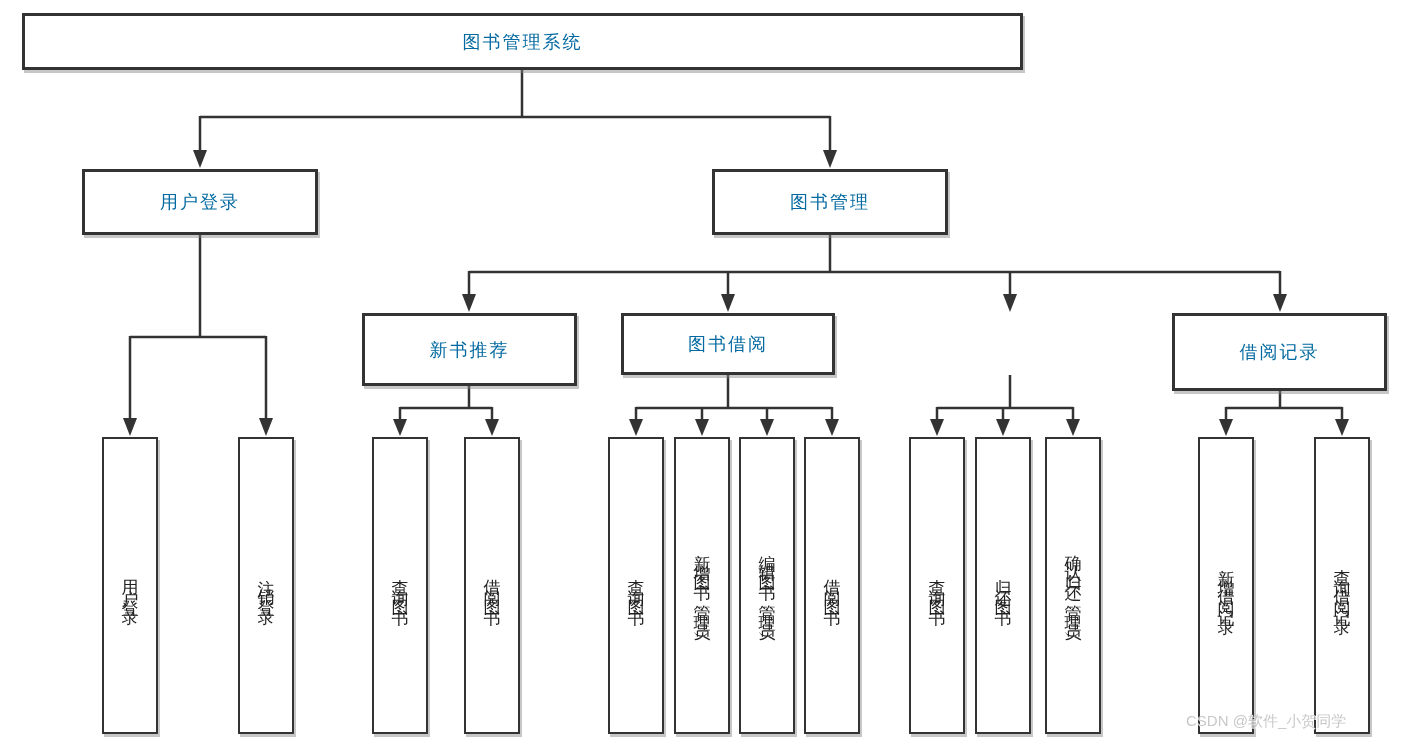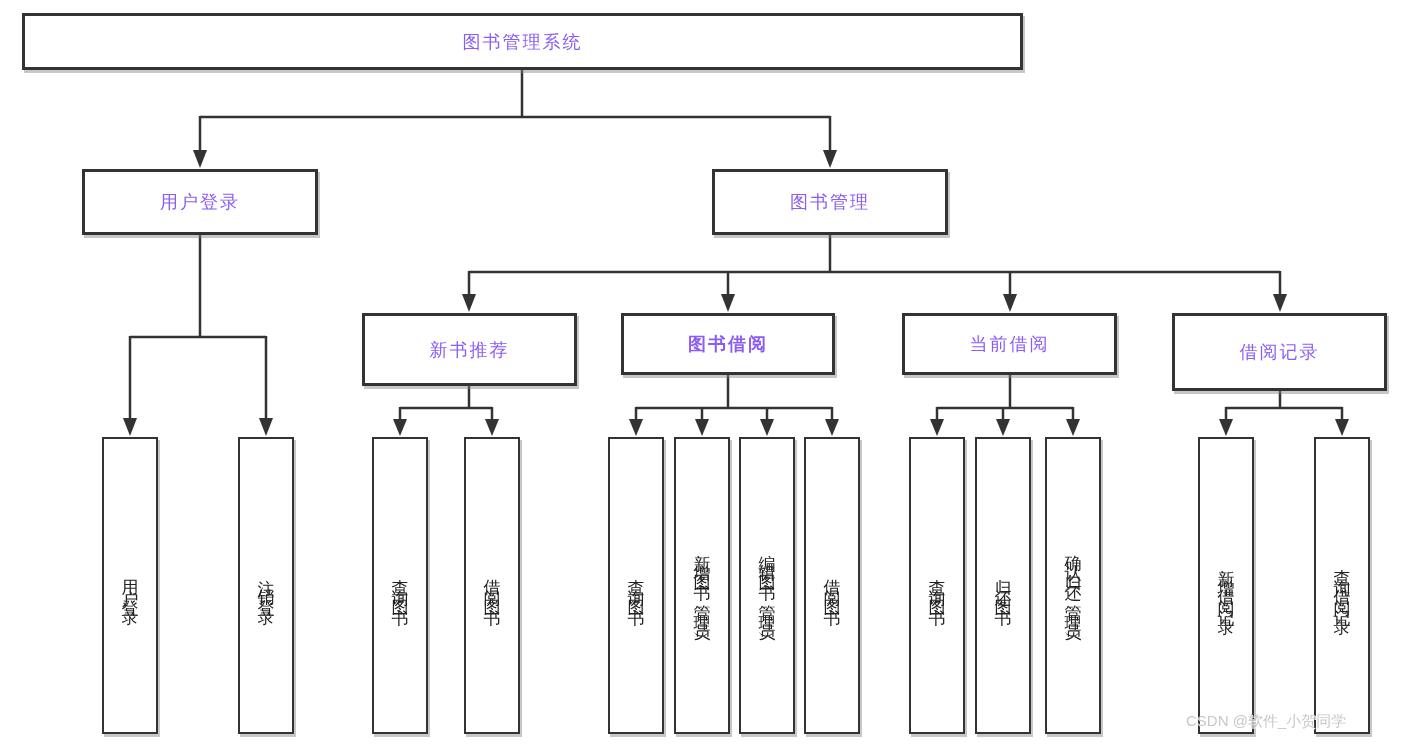--- a/index.html
+++ b/index.html
@@ -31,21 +31,21 @@
     border: 3px solid #333333;
     box-shadow: 2px 3px 0 rgba(130,130,130,0.45);
     display: flex;
     align-items: center;
     justify-content: center;
     z-index: 2;
   }
   .hbox .lbl {
     font-size: 18px;
     letter-spacing: 2px;
-    color: #8b5cf6;
+    color: #0369a1;
     white-space: nowrap;
   }
   
   .vbox {
     position: absolute;
     box-sizing: border-box;
     width: 56px;
     height: 297px;
     top: 437px;
     background: #ffffff;
@@ -153,25 +153,22 @@
   <div class="hbox" style="left:82px; top:169px; width:236px; height:66px;">
     <span class="lbl">用户登录</span>
   </div>
   <div class="hbox" style="left:712px; top:169px; width:236px; height:66px;">
     <span class="lbl">图书管理</span>
   </div>
 
   <div class="hbox" style="left:362px; top:313px; width:215px; height:73px;">
     <span class="lbl">新书推荐</span>
   </div>
-  <div class="hbox" style="left:621px; top:313px; width:214px; height:62px;font-weight:bold;">
+  <div class="hbox" style="left:621px; top:313px; width:214px; height:62px;">
     <span class="lbl">图书借阅</span>
-  </div>
-  <div class="hbox" style="left:902px; top:313px; width:215px; height:62px;">
-    <span class="lbl">当前借阅</span>
   </div>
   <div class="hbox" style="left:1172px; top:313px; width:215px; height:78px;">
     <span class="lbl">借阅记录</span>
   </div>
 
   <div class="vbox" style="left:102px;">
     <span class="vlbl">用户登录</span>
   </div>
   <div class="vbox" style="left:238px;">
     <span class="vlbl">注销登录</span>

